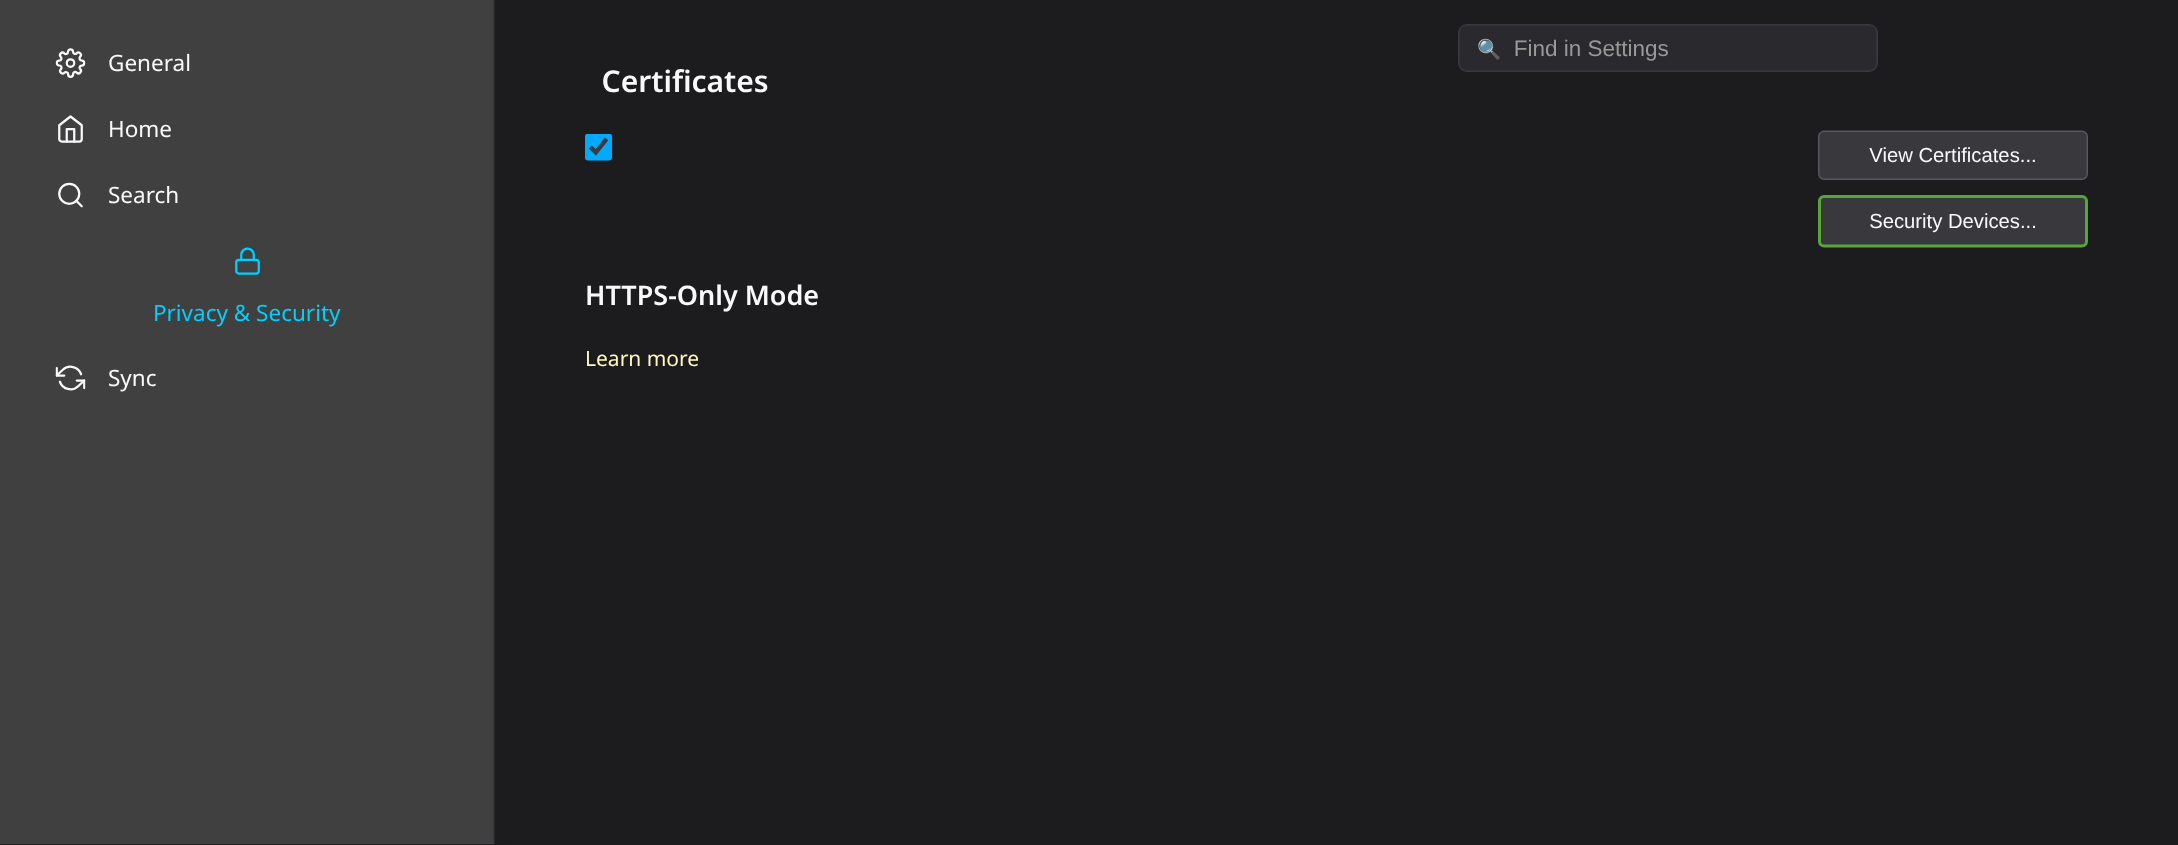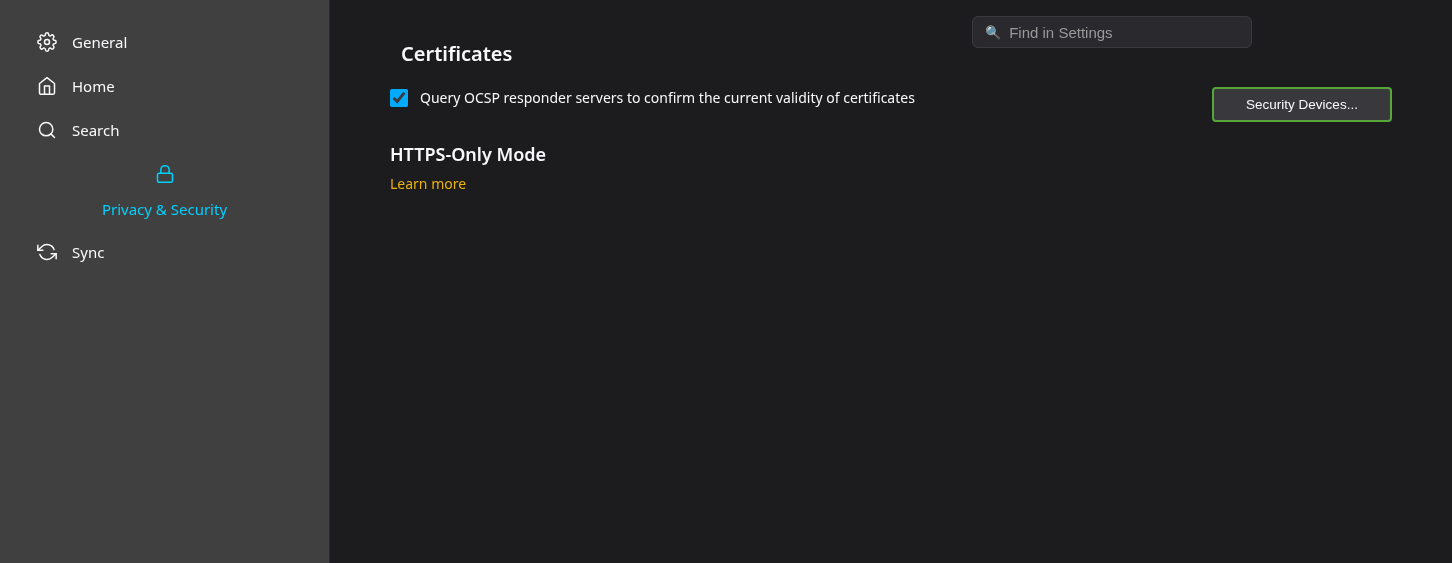--- a/index.html
+++ b/index.html
@@ -192,33 +192,33 @@
 
     
     .https-section {
       margin-top: 10px;
     }
 
     .https-title {
       font-size: 18px;
       font-weight: 600;
       color: #f9f9fb;
-      margin-bottom: 6px;
+      margin-bottom: 18px;
     }
 
     .https-description {
       font-size: 14px;
       color: #c8c8ca;
       line-height: 1.6;
       max-width: 900px;
       margin-bottom: 14px;
     }
 
     .learn-more {
-      color: #eab308;
+      color: #fef9c3;
       font-size: 14px;
       text-decoration: none;
       cursor: pointer;
     }
   </style>
 </head>
 <body>
 
 <div class="sidebar">
   <div class="sidebar-item">
@@ -283,24 +283,24 @@
   </div>
 
   <div>
     <h2 class="section-title">Certificates</h2>
 
     <div class="cert-row">
       <div class="cert-left">
         <div class="checkbox-wrapper">
           <input type="checkbox" checked="" style="">
         </div>
-        <span class="cert-description">Query OCSP responder servers to confirm the current validity of certificates</span>
       </div>
 
       <div class="cert-buttons">
+        <button class="btn-default">View Certificates...</button>
         <button class="btn-primary">Security Devices...</button>
       </div>
     </div>
   </div>
 
   <div class="https-section">
     <h3 class="https-title">HTTPS-Only Mode</h3>
     <a class="learn-more">Learn more</a>
   </div>
 

